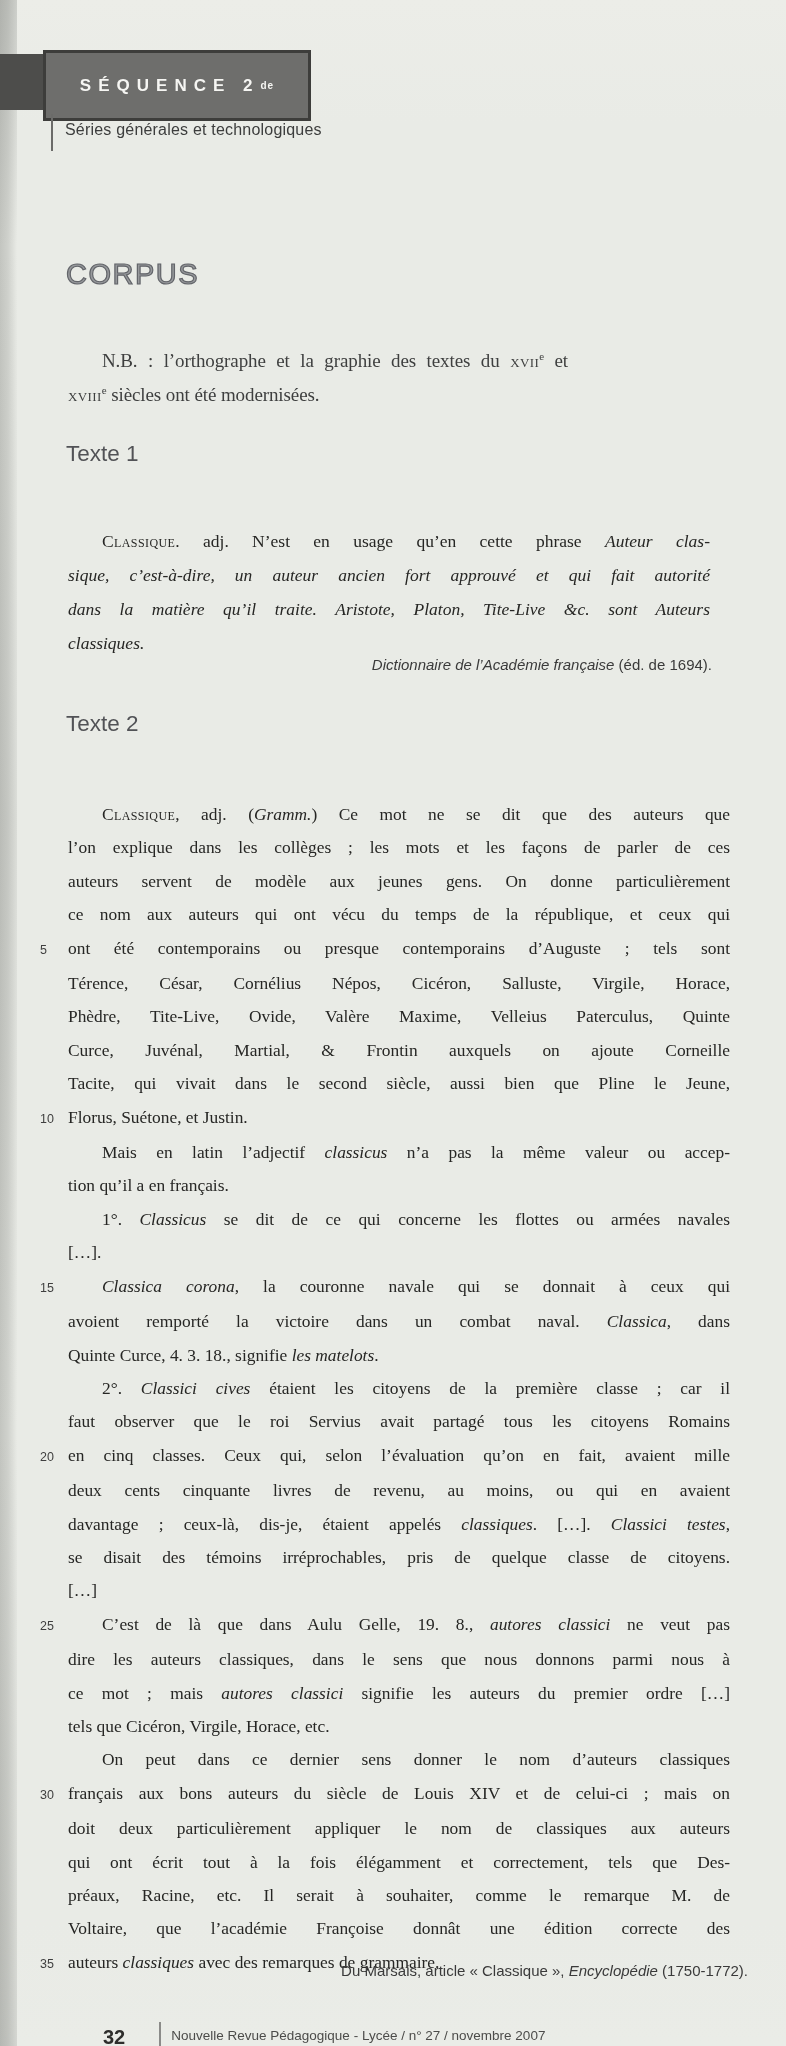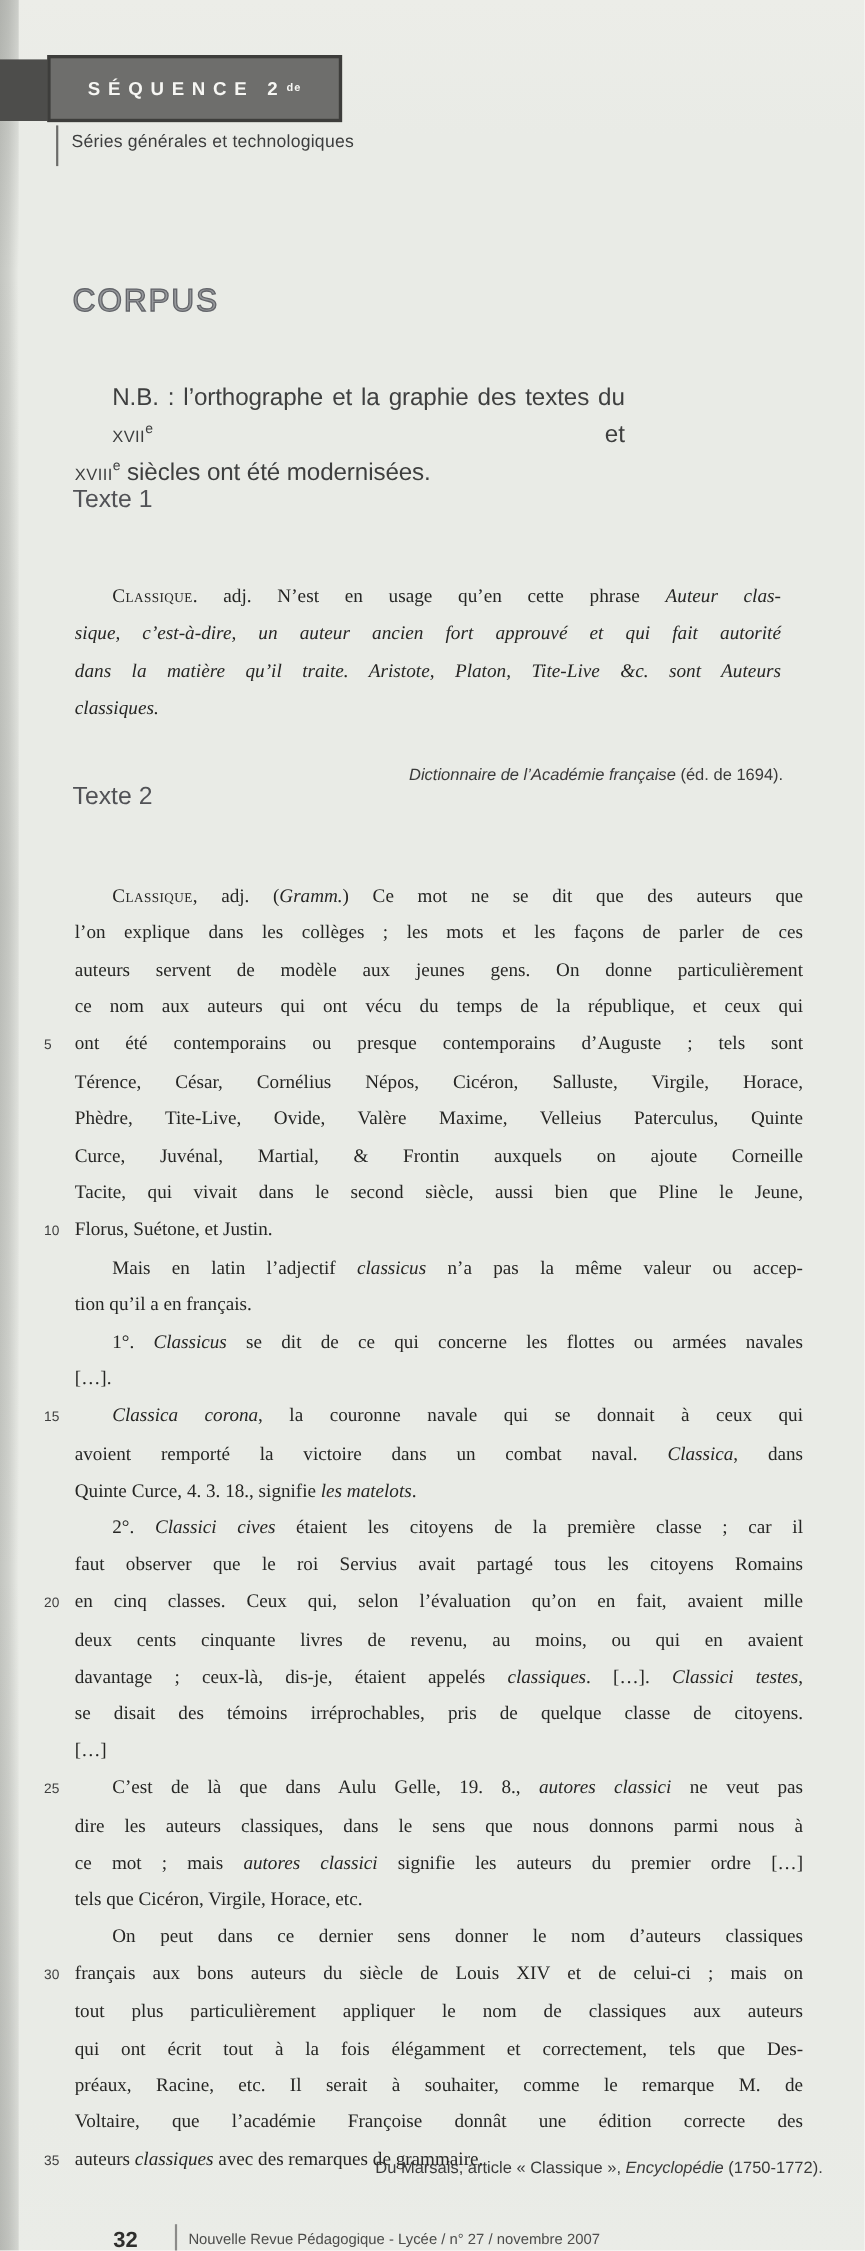--- a/index.html
+++ b/index.html
@@ -14,21 +14,21 @@
     position:absolute; left:0; top:0; width:17px; height:2046px;
     background:linear-gradient(90deg,#c3c5c0 0%,#cfd1cc 45%,#dddfda 75%,#e9ebe6 100%);
   }
   .scan-strip-shade{
     position:absolute; left:0; top:0; width:17px; height:2046px;
     background:linear-gradient(180deg,rgba(120,122,118,.25) 0%,rgba(120,122,118,0) 12%,rgba(120,122,118,.12) 40%,rgba(120,122,118,0) 70%,rgba(120,122,118,.18) 100%);
   }
   
   .band-left{position:absolute;left:0;top:54px;width:56px;height:56px;background:#4d4d4b;}
   .seq-box{
-    position:absolute;left:43px;top:50px;width:268px;height:61px;
+    position:absolute;left:43px;top:50px;width:268px;height:71px;
     background:#6e6e6c;border:3px solid #3d3d3b;box-sizing:border-box;
     display:flex;align-items:center;justify-content:center;
     color:#f6f6f3;font-weight:bold;font-size:17px;letter-spacing:7px;
   }
   .seq-box sup{font-size:10px;letter-spacing:1px;vertical-align:super;margin-left:1px;}
   .sub-rule{position:absolute;left:51px;top:114px;width:2px;height:37px;background:#6b6b69;}
   .subtitle{position:absolute;left:65px;top:121px;font-size:16px;color:#3c3d3d;letter-spacing:.2px;}
   
   .corpus-title{
     position:absolute;left:66px;top:258px;
@@ -43,37 +43,37 @@
     font-family:"Liberation Sans",sans-serif;font-size:12.5px;color:#3f3f3f;
   }
   .ln-text{flex:1;min-width:0;}
   .ln-text.j{text-align:justify;text-align-last:justify;}
   .ln-text.ind{padding-left:34px;}
   .sc{font-variant:small-caps;letter-spacing:.4px;}
   sup{font-size:.58em;vertical-align:super;line-height:0;}
   
   .nb-block{
     left:34px;top:344px;width:534px;
-    font-family:Liberation Sans, sans-serif;font-size:22px;line-height:34px;
+    font-family:Liberation Serif, serif;font-size:19px;line-height:34px;
     color:#3e3f3f;letter-spacing:-.1px;
   }
   
   .texte-heading{position:absolute;font-size:22.5px;color:#515256;}
   .t1-heading{left:66px;top:441px;}
   .t2-heading{left:66px;top:711px;}
   
   .serif{font-family:"Liberation Serif",serif;color:#262624;}
   .t1-body{left:34px;top:524px;width:676px;font-size:17.5px;line-height:34px;}
   .t2-body{left:34px;top:798px;width:696px;font-size:17.4px;line-height:33.4px;}
   
   .attr{
     position:absolute;font-family:"Liberation Sans",sans-serif;
     font-size:15px;color:#3a3a3a;text-align:right;
   }
-  .t1-attr{left:68px;top:696px;width:644px;}
+  .t1-attr{left:68px;top:656px;width:644px;}
   .t2-attr{left:68px;top:1962px;width:680px;}
   
   .footer{position:absolute;left:103px;top:2026px;display:flex;align-items:flex-start;}
   .page-num{font-size:20px;font-weight:bold;color:#2e2e2c;}
   .footer-rule{width:2px;height:28px;background:#8b8b89;margin-left:34px;margin-right:10px;margin-top:-4px;}
   .footer-text{font-size:13.5px;color:#4c4c4a;padding-top:2px;}
 </style>
 </head>
 <body>
 
@@ -240,21 +240,21 @@
       <div class="ln-row">
         <span class="ln-num"></span>
         <div class="ln-text j ind">On peut dans ce dernier sens donner le nom d’auteurs classiques</div>
       </div>
       <div class="ln-row">
         <span class="ln-num">30</span>
         <div class="ln-text j">français aux bons auteurs du siècle de Louis XIV et de celui-ci ; mais on</div>
       </div>
       <div class="ln-row">
         <span class="ln-num"></span>
-        <div class="ln-text j">tout plus particulièrement appliquer le nom de classiques aux auteurs</div>
+        <div class="ln-text j">doit deux particulièrement appliquer le nom de classiques aux auteurs</div>
       </div>
       <div class="ln-row">
         <span class="ln-num"></span>
         <div class="ln-text j">qui ont écrit tout à la fois élégamment et correctement, tels que Des-</div>
       </div>
       <div class="ln-row">
         <span class="ln-num"></span>
         <div class="ln-text j">préaux, Racine, etc. Il serait à souhaiter, comme le remarque M. de</div>
       </div>
       <div class="ln-row">

